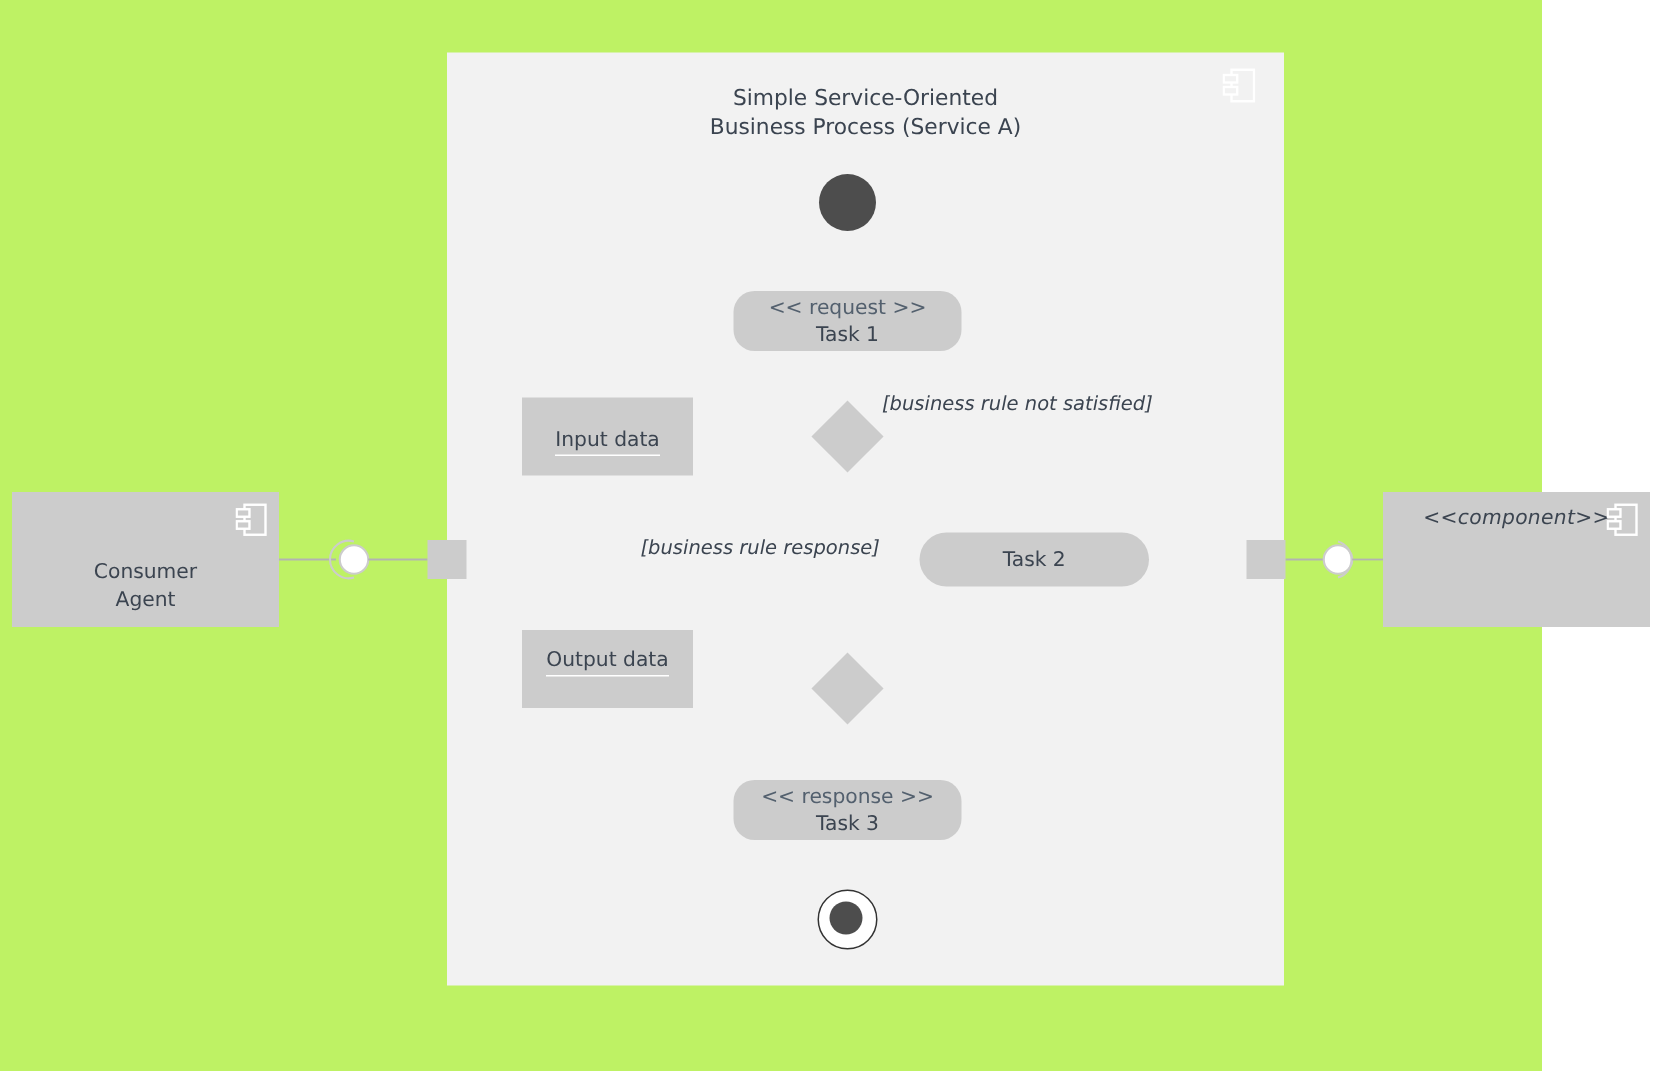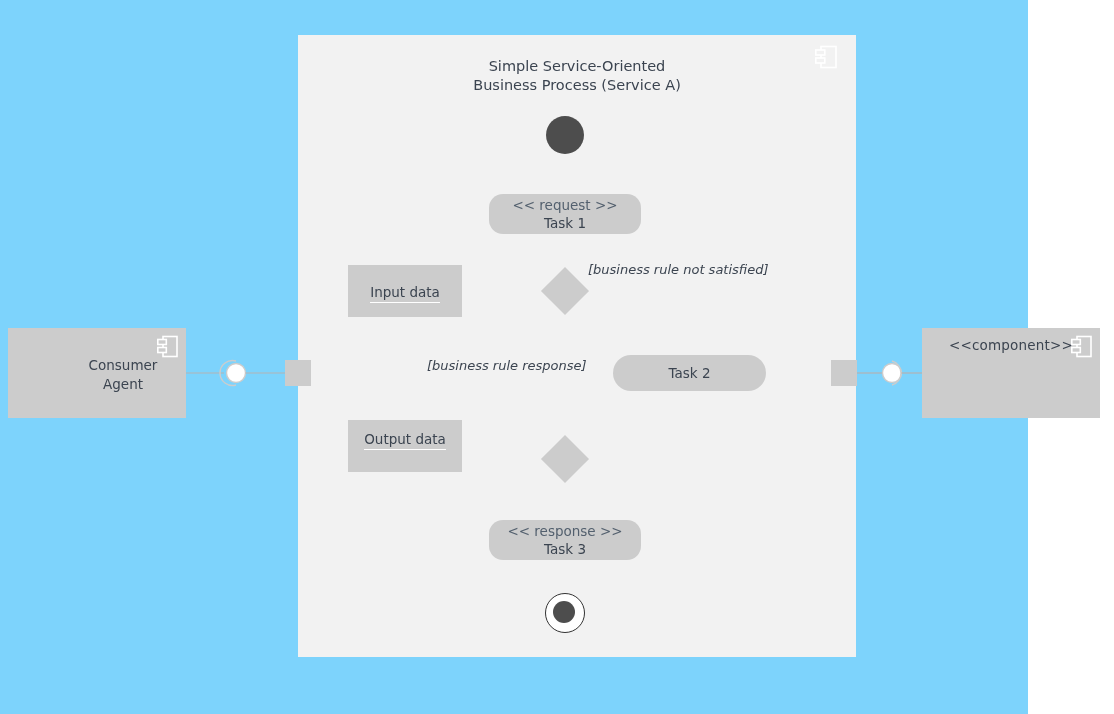--- a/index.html
+++ b/index.html
@@ -10,21 +10,21 @@
   body {
     width: 1114px;
     height: 714px;
     font-family: "DejaVu Sans", "Liberation Sans", sans-serif;
     overflow: hidden;
   }
   #canvas {
     position: relative;
     width: 1028px;
     height: 714px;
-    background: #7dd3fc;
+    background: #bef264;
   }
   #edge-layer {
     position: absolute;
     left: 0;
     top: 0;
     width: 1114px;
     height: 714px;
     pointer-events: none;
   }
 
@@ -64,32 +64,33 @@
     box-sizing: border-box;
   }
   .component-box .comp-stereotype {
     position: absolute;
     left: 0;
     top: 9px;
     width: 100%;
     text-align: center;
     font-size: 13.5px;
     letter-spacing: 0.2px;
+    font-style: italic;
   }
   .component-box .comp-name {
     position: absolute;
     left: 0;
     width: 100%;
     text-align: center;
     font-size: 13.5px;
     line-height: 19px;
     white-space: pre-line;
   }
   #component-consumer { left: 8px; top: 328px; width: 178px; height: 90px; }
-  #component-consumer .comp-name { top: 28px; margin-left: 26px; }
+  #component-consumer .comp-name { top: 44px; }
   #component-serviceb { left: 922px; top: 328px; width: 178px; height: 90px; }
   #component-serviceb .comp-name { top: 47px; }
   .comp-icon-small {
     position: absolute;
     right: 8px;
     top: 7px;
     width: 21px;
     height: 23px;
   }
 

